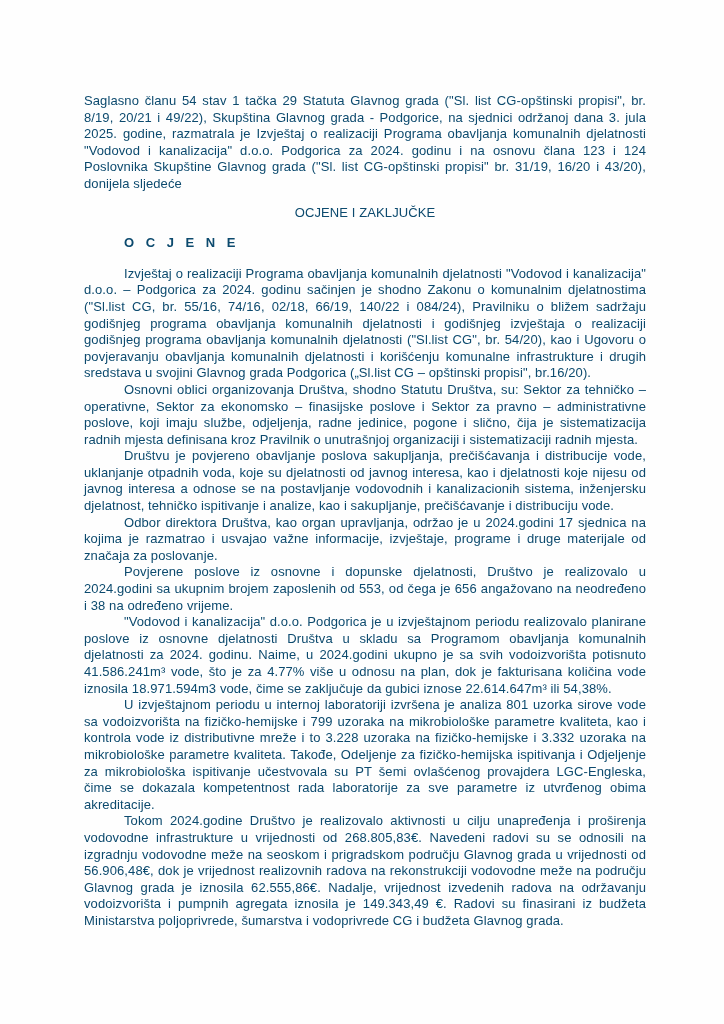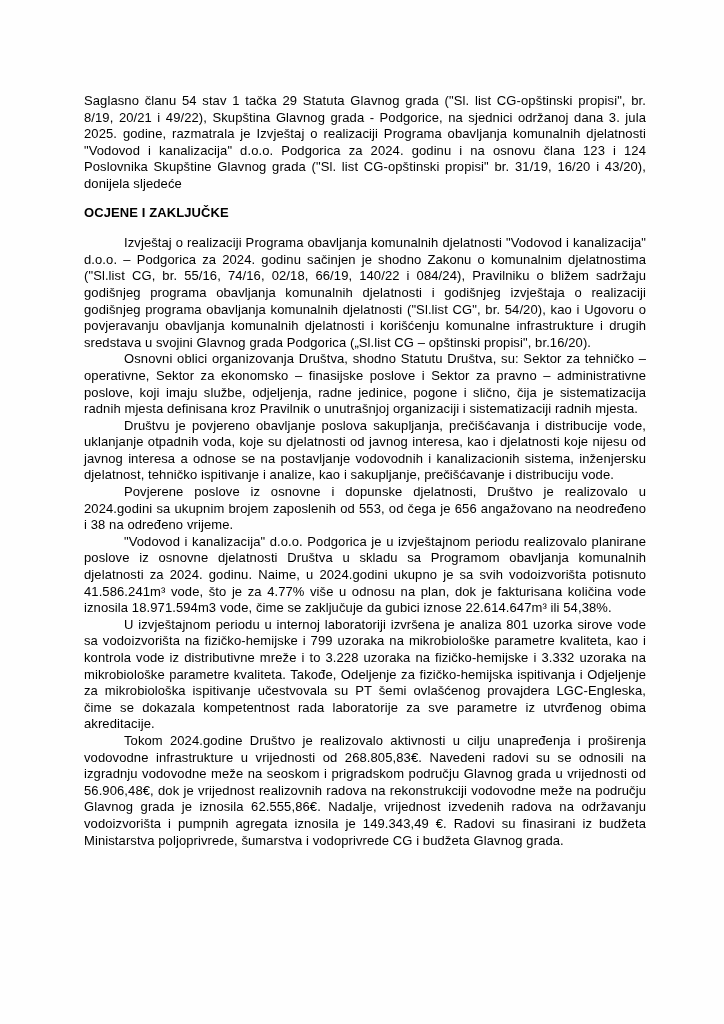--- a/index.html
+++ b/index.html
@@ -7,62 +7,64 @@
     padding: 0;
     background: #ffffff;
   }
   .page {
     position: relative;
     width: 724px;
     height: 1024px;
     background: #fefefe;
     overflow: hidden;
     font-family: "Liberation Sans", "DejaVu Sans", sans-serif;
-    color: #000000;
+    color: #0c4a6e;
   }
   .text-block {
     position: absolute;
     left: 84px;
     top: 93px;
     width: 562px;
     font-size: 13px;
     line-height: 16.6px;
     text-align: justify;
     letter-spacing: 0.1px;
     filter: blur(0.25px);
   }
   .text-block p {
     margin: 0;
     padding: 0;
   }
   .indent {
     text-indent: 40px;
   }
   .doc-title {
-    text-align: left;
-    font-weight: bold;
+    text-align: center;
+    font-weight: normal;
     margin-top: 12px !important;
     margin-bottom: 14px !important;
     text-indent: 0;
   }
   .section-heading {
     font-weight: bold;
     letter-spacing: 4px;
     margin-bottom: 14px !important;
     text-align: left;
   }
 </style>
 </head>
 <body>
 
 <div class="page">
   <div class="text-block">
     <p>Saglasno članu 54 stav 1 tačka 29 Statuta Glavnog grada ("Sl. list CG-opštinski propisi", br. 8/19, 20/21 i 49/22), Skupština Glavnog grada - Podgorice, na sjednici održanoj dana 3. jula 2025. godine, razmatrala je Izvještaj o realizaciji Programa obavljanja komunalnih djelatnosti "Vodovod i kanalizacija" d.o.o. Podgorica za 2024. godinu i na osnovu člana 123 i 124 Poslovnika Skupštine Glavnog grada ("Sl. list CG-opštinski propisi" br. 31/19, 16/20 i 43/20), donijela sljedeće</p>
     <p class="doc-title">OCJENE I ZAKLJUČKE</p>
+    <p class="section-heading indent">O C J E N E</p>
     <p class="indent">Izvještaj o realizaciji Programa obavljanja komunalnih djelatnosti "Vodovod i kanalizacija" d.o.o. – Podgorica za 2024. godinu sačinjen je shodno Zakonu o komunalnim djelatnostima ("Sl.list CG, br. 55/16, 74/16, 02/18, 66/19, 140/22 i 084/24), Pravilniku o bližem sadržaju godišnjeg programa obavljanja komunalnih djelatnosti i godišnjeg izvještaja o realizaciji godišnjeg programa obavljanja komunalnih djelatnosti ("Sl.list CG", br. 54/20), kao i Ugovoru o povjeravanju obavljanja komunalnih djelatnosti i korišćenju komunalne infrastrukture i drugih sredstava u svojini Glavnog grada Podgorica („Sl.list CG – opštinski propisi", br.16/20).</p>
     <p class="indent">Osnovni oblici organizovanja Društva, shodno Statutu Društva, su: Sektor za tehničko – operativne, Sektor za ekonomsko – finasijske poslove i Sektor za pravno – administrativne poslove, koji imaju službe, odjeljenja, radne jedinice, pogone i slično, čija je sistematizacija radnih mjesta definisana kroz Pravilnik o unutrašnjoj organizaciji i sistematizaciji radnih mjesta.</p>
     <p class="indent">Društvu je povjereno obavljanje poslova sakupljanja, prečišćavanja i distribucije vode, uklanjanje otpadnih voda, koje su djelatnosti od javnog interesa, kao i djelatnosti koje nijesu od javnog interesa  a odnose se na postavljanje vodovodnih i kanalizacionih sistema, inženjersku djelatnost, tehničko ispitivanje i analize, kao i sakupljanje, prečišćavanje i distribuciju vode.</p>
+    <p class="indent">Odbor direktora Društva, kao  organ upravljanja, održao je u 2024.godini 17 sjednica na kojima je razmatrao i usvajao važne informacije, izvještaje, programe i druge materijale od značaja za poslovanje.</p>
     <p class="indent">Povjerene poslove iz osnovne i dopunske djelatnosti, Društvo je realizovalo u 2024.godini sa ukupnim brojem zaposlenih od 553, od čega je 656 angažovano na neodređeno i 38 na određeno vrijeme.</p>
     <p class="indent">"Vodovod i kanalizacija" d.o.o. Podgorica je u izvještajnom periodu realizovalo planirane poslove iz osnovne djelatnosti Društva u skladu sa Programom obavljanja komunalnih djelatnosti za 2024. godinu. Naime, u 2024.godini ukupno je sa svih vodoizvorišta potisnuto 41.586.241m³ vode, što je za 4.77% više u odnosu na plan, dok je fakturisana količina vode iznosila 18.971.594m3 vode, čime se zaključuje da gubici iznose 22.614.647m³ ili 54,38%.</p>
     <p class="indent">U izvještajnom periodu u internoj laboratoriji izvršena je analiza 801 uzorka sirove vode sa vodoizvorišta na fizičko-hemijske i 799 uzoraka na mikrobiološke parametre kvaliteta, kao i kontrola vode iz distributivne mreže i to 3.228 uzoraka na fizičko-hemijske i 3.332 uzoraka na mikrobiološke parametre kvaliteta. Takođe, Odeljenje za fizičko-hemijska ispitivanja i Odjeljenje za mikrobiološka ispitivanje učestvovala su PT šemi ovlašćenog provajdera LGC-Engleska, čime se dokazala kompetentnost rada laboratorije za sve parametre iz utvrđenog obima akreditacije.</p>
     <p class="indent">Tokom 2024.godine Društvo je realizovalo aktivnosti u cilju unapređenja i proširenja vodovodne infrastrukture u vrijednosti od 268.805,83€. Navedeni radovi su se odnosili na izgradnju vodovodne meže na seoskom i prigradskom području Glavnog grada u vrijednosti od 56.906,48€, dok je vrijednost realizovnih radova na rekonstrukciji vodovodne meže na području Glavnog grada je iznosila 62.555,86€. Nadalje, vrijednost izvedenih radova na održavanju vodoizvorišta i pumpnih agregata iznosila je 149.343,49 €. Radovi su finasirani iz budžeta Ministarstva poljoprivrede, šumarstva i vodoprivrede CG i budžeta Glavnog grada.</p>
   </div>
 </div>
 
 </body></html>

